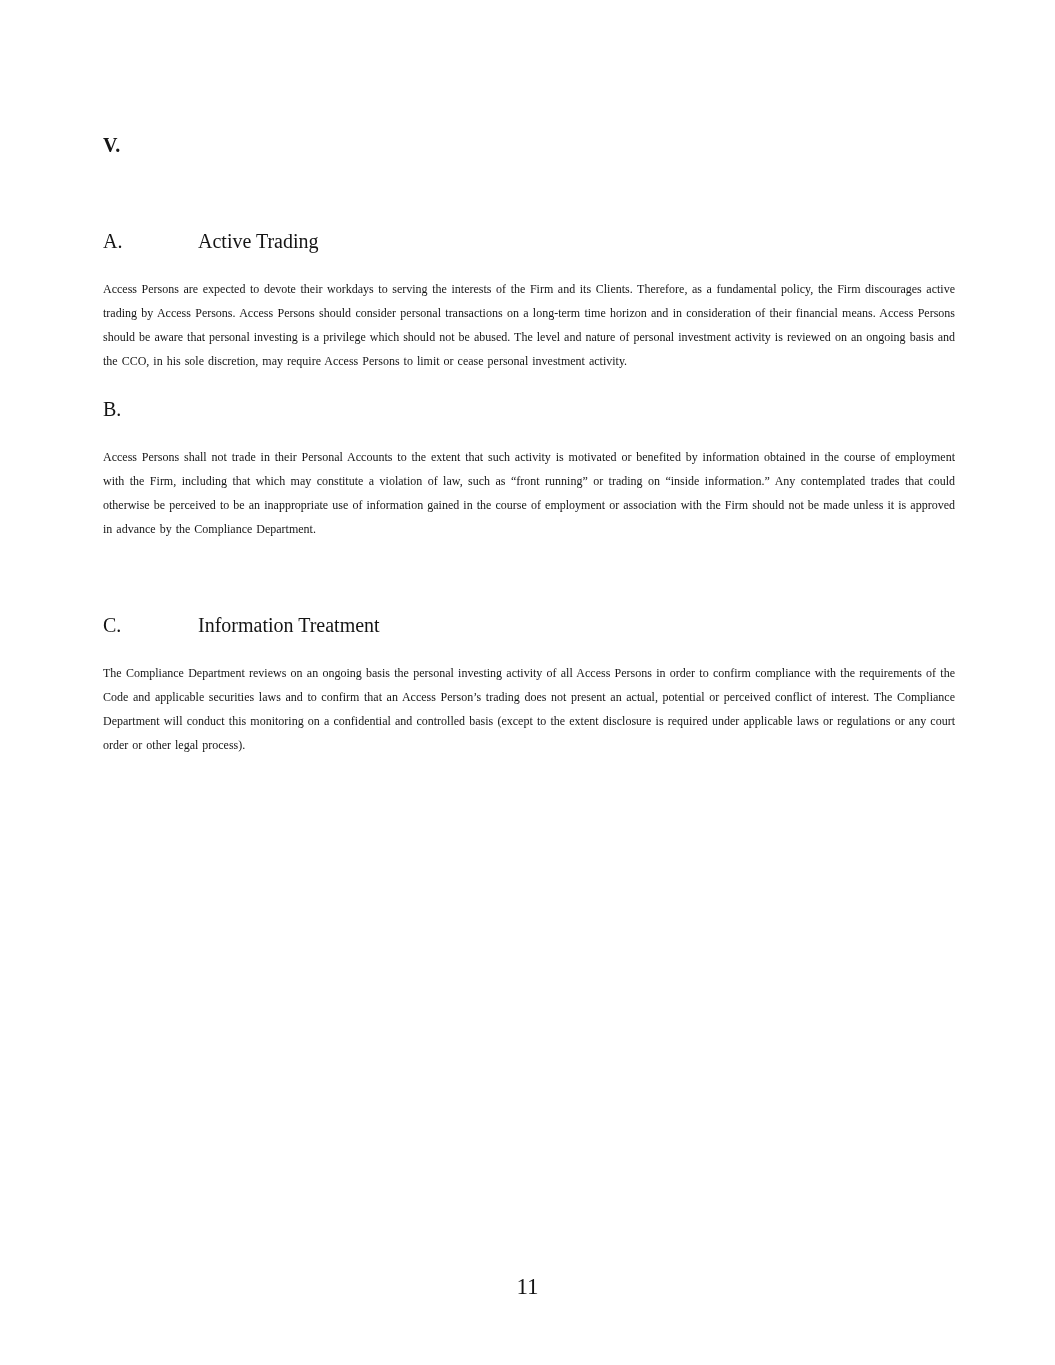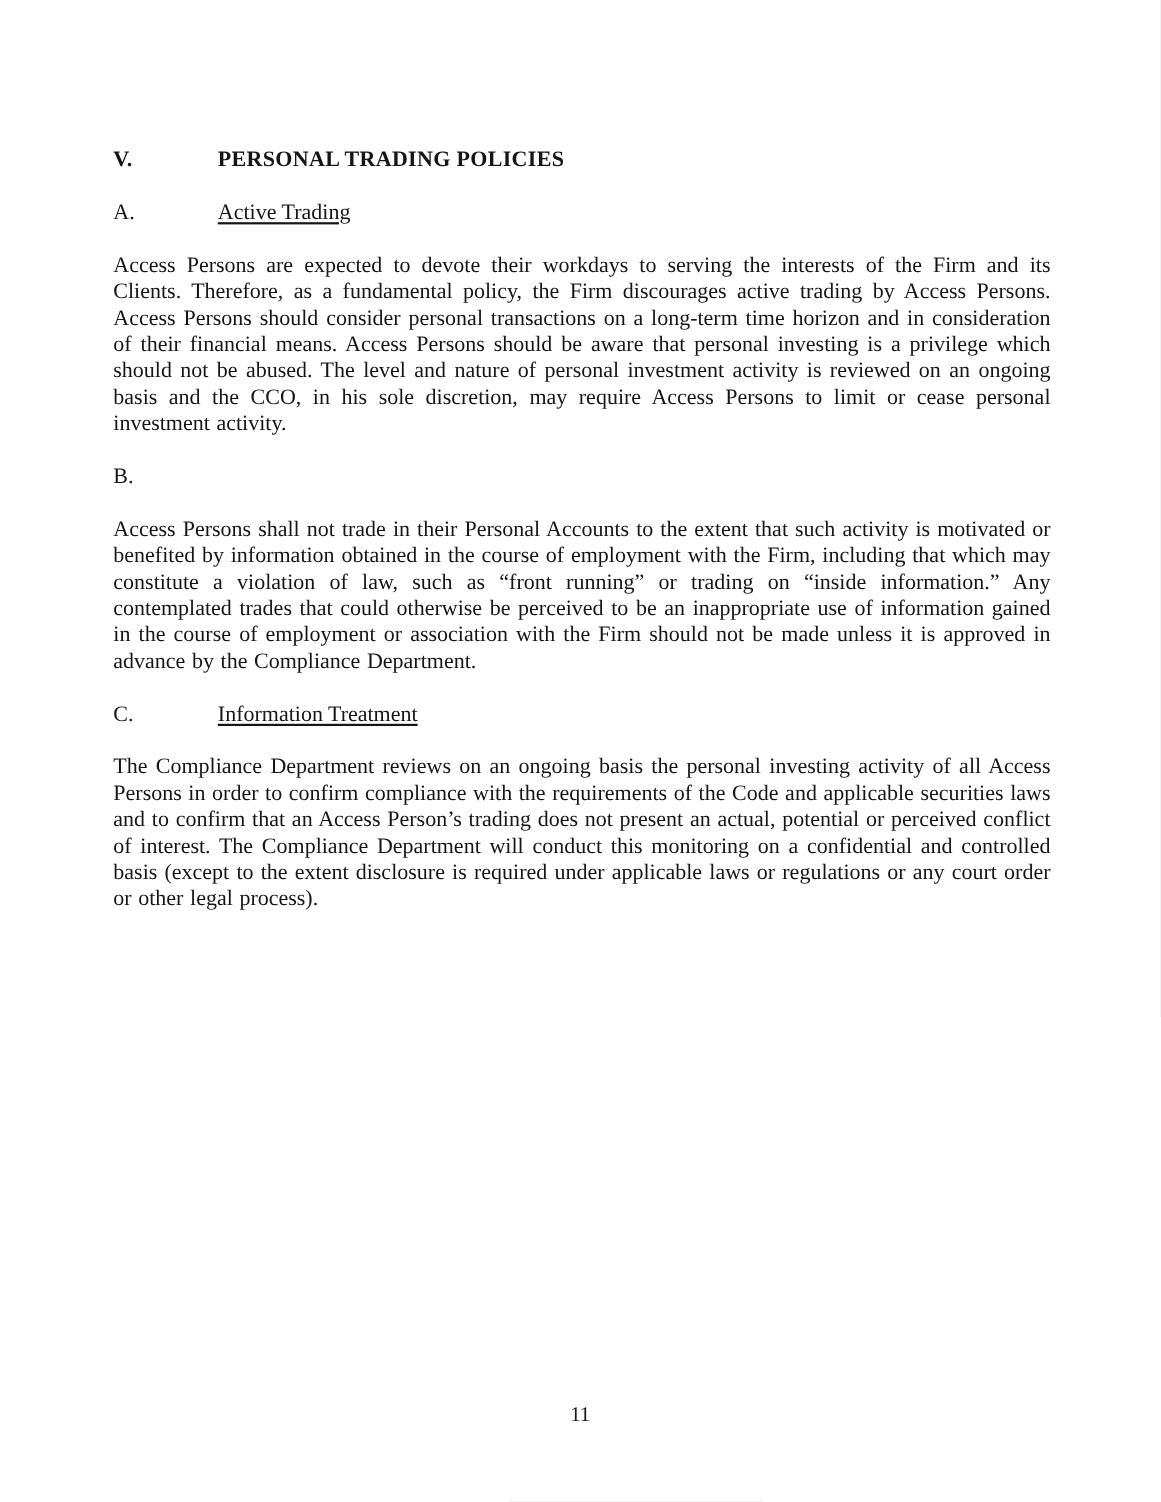--- a/index.html
+++ b/index.html
@@ -26,48 +26,47 @@
   }
   .section-heading .label {
     flex: 0 0 95px;
   }
   .section-heading.main .label,
   .section-heading.main .title {
     font-weight: bold;
     letter-spacing: 0.3px;
   }
   .section-heading.sub .title {
-    text-decoration: underline;
     text-underline-offset: 3px;
+    margin-top: 48px;
   }
   .para {
-    font-size: 20px;
+    font-size: 12px;
     line-height: 24px;
     text-align: justify;
     margin-bottom: 24px;
     word-spacing: 1px;
   }
   .page-number {
     position: absolute;
     left: 0;
     right: 0;
     top: 1276px;
     text-align: center;
-    font-size: 19px;
+    font-size: 23px;
     line-height: 22px;
   }
 </style>
 </head>
 <body>
 
 <div class="page">
 
   <div class="section-heading main">
     <span class="label">V.</span>
-    <span class="title">PERSONAL TRADING POLICIES</span>
   </div>
 
   <div class="section-heading sub">
     <span class="label">A.</span>
     <span class="title">Active Trading</span>
   </div>
 
   <p class="para">Access Persons are expected to devote their workdays to serving the interests of the Firm and its Clients. Therefore, as a fundamental policy, the Firm discourages active trading by Access Persons. Access Persons should consider personal transactions on a long-term time horizon and in consideration of their financial means. Access Persons should be aware that personal investing is a privilege which should not be abused. The level and nature of personal investment activity is reviewed on an ongoing basis and the CCO, in his sole discretion, may require Access Persons to limit or cease personal investment activity.</p>
 
   <div class="section-heading sub">

